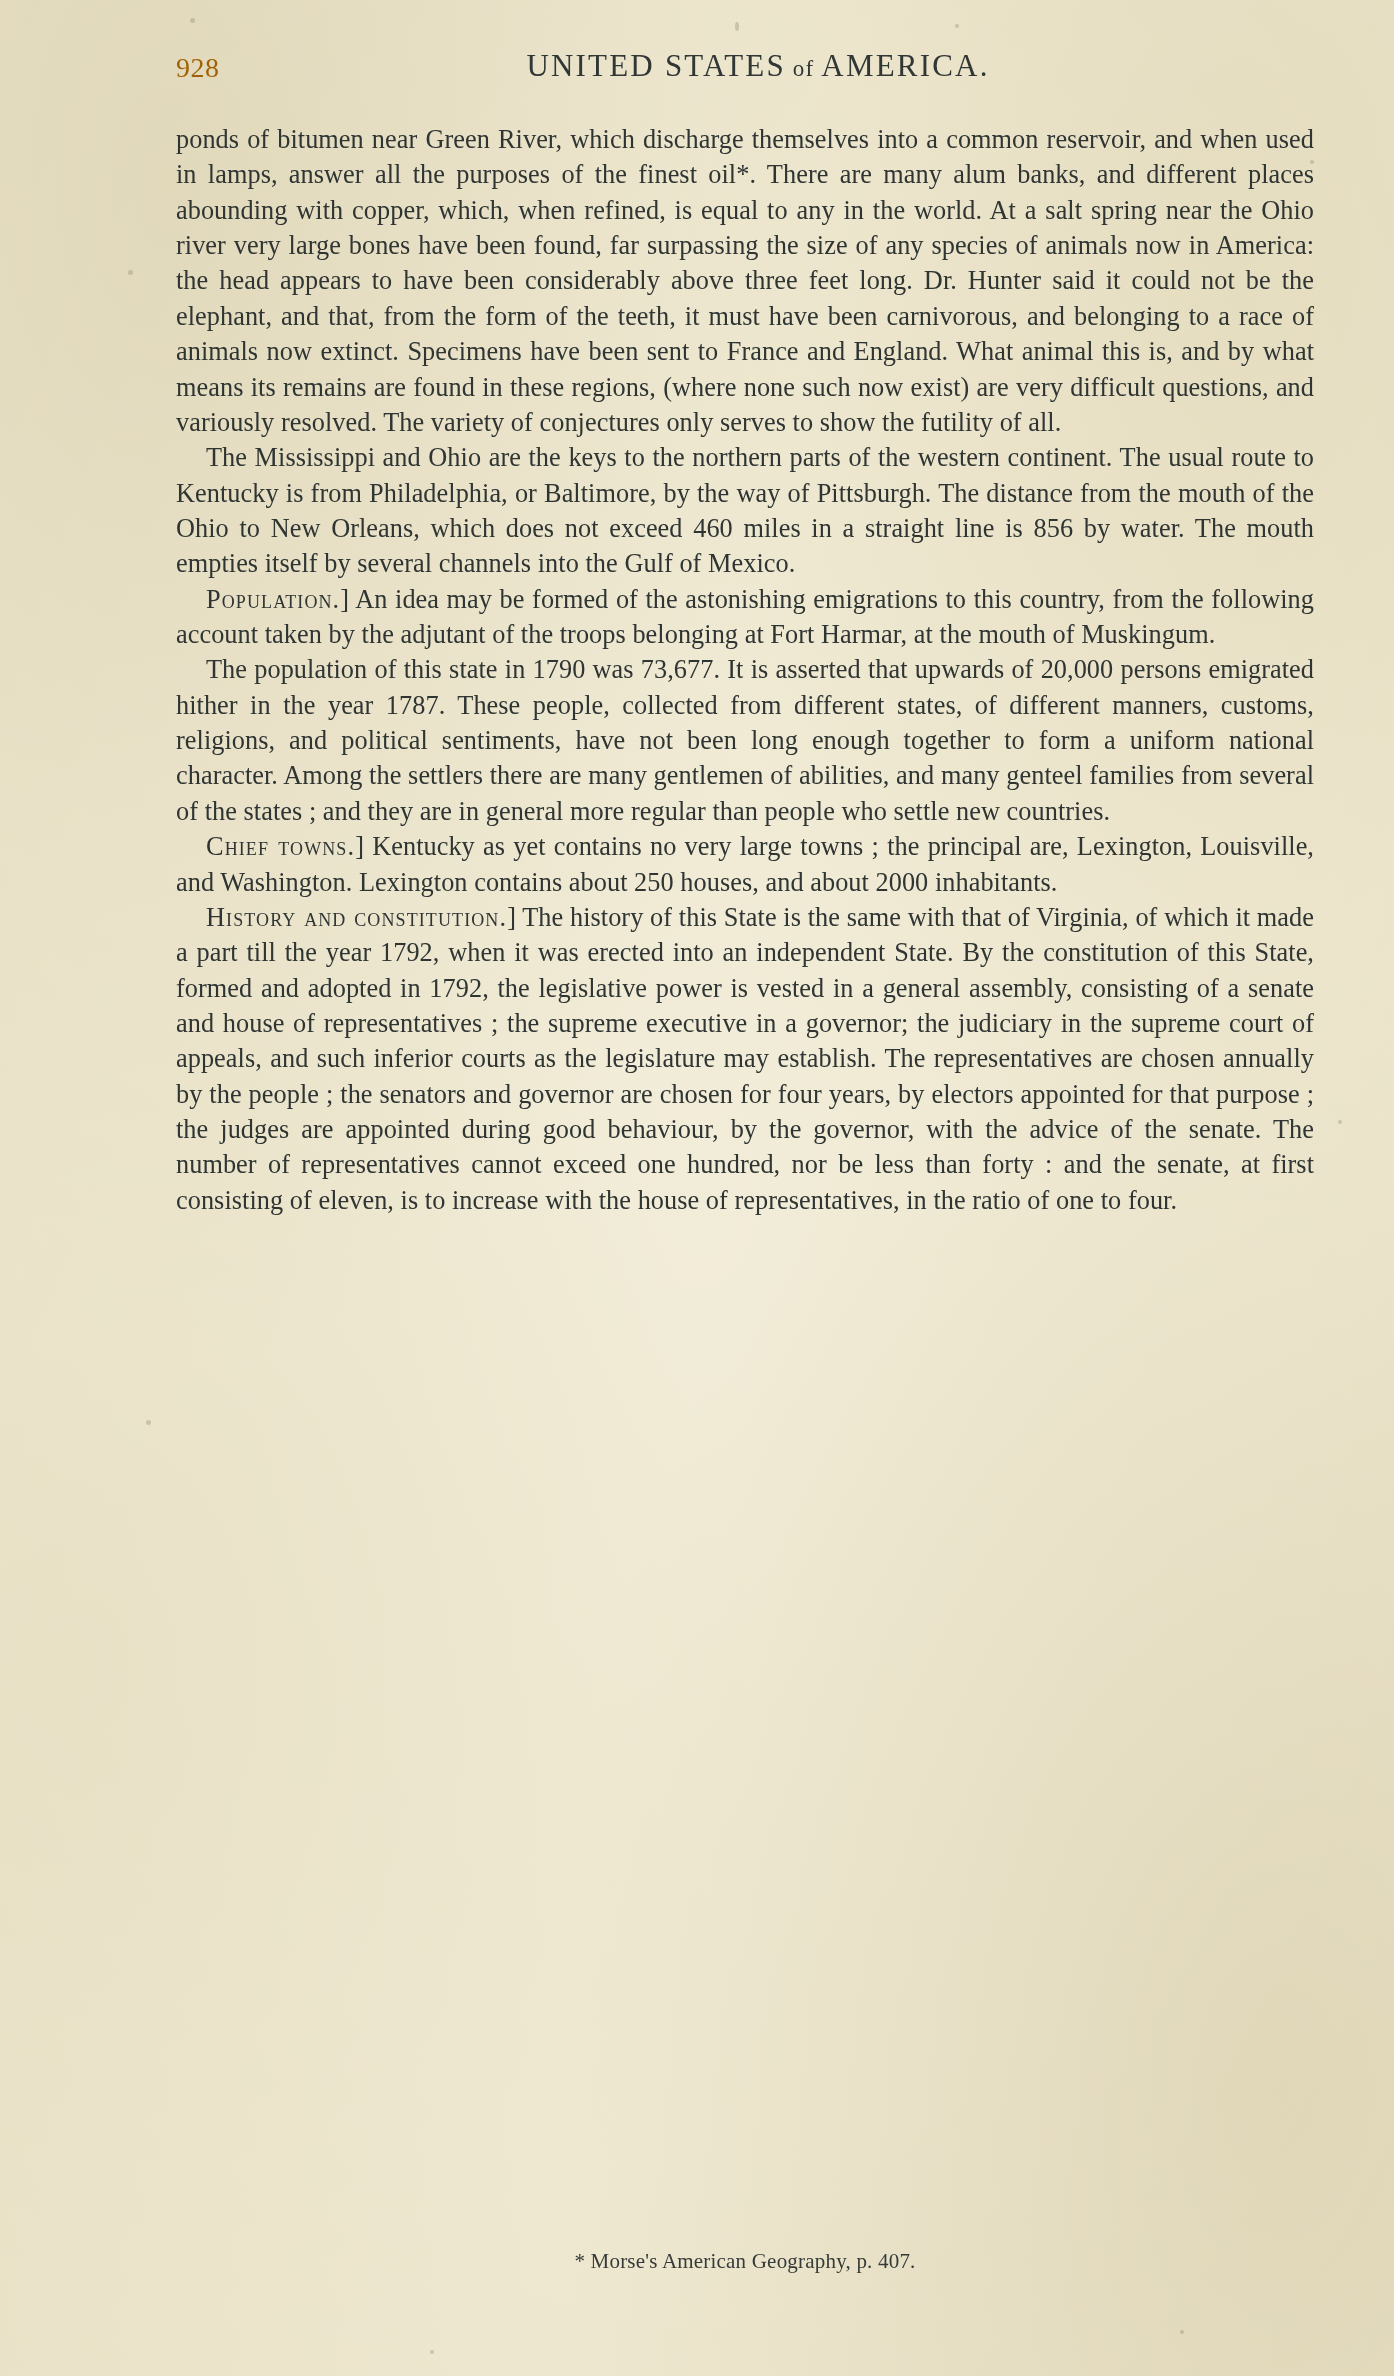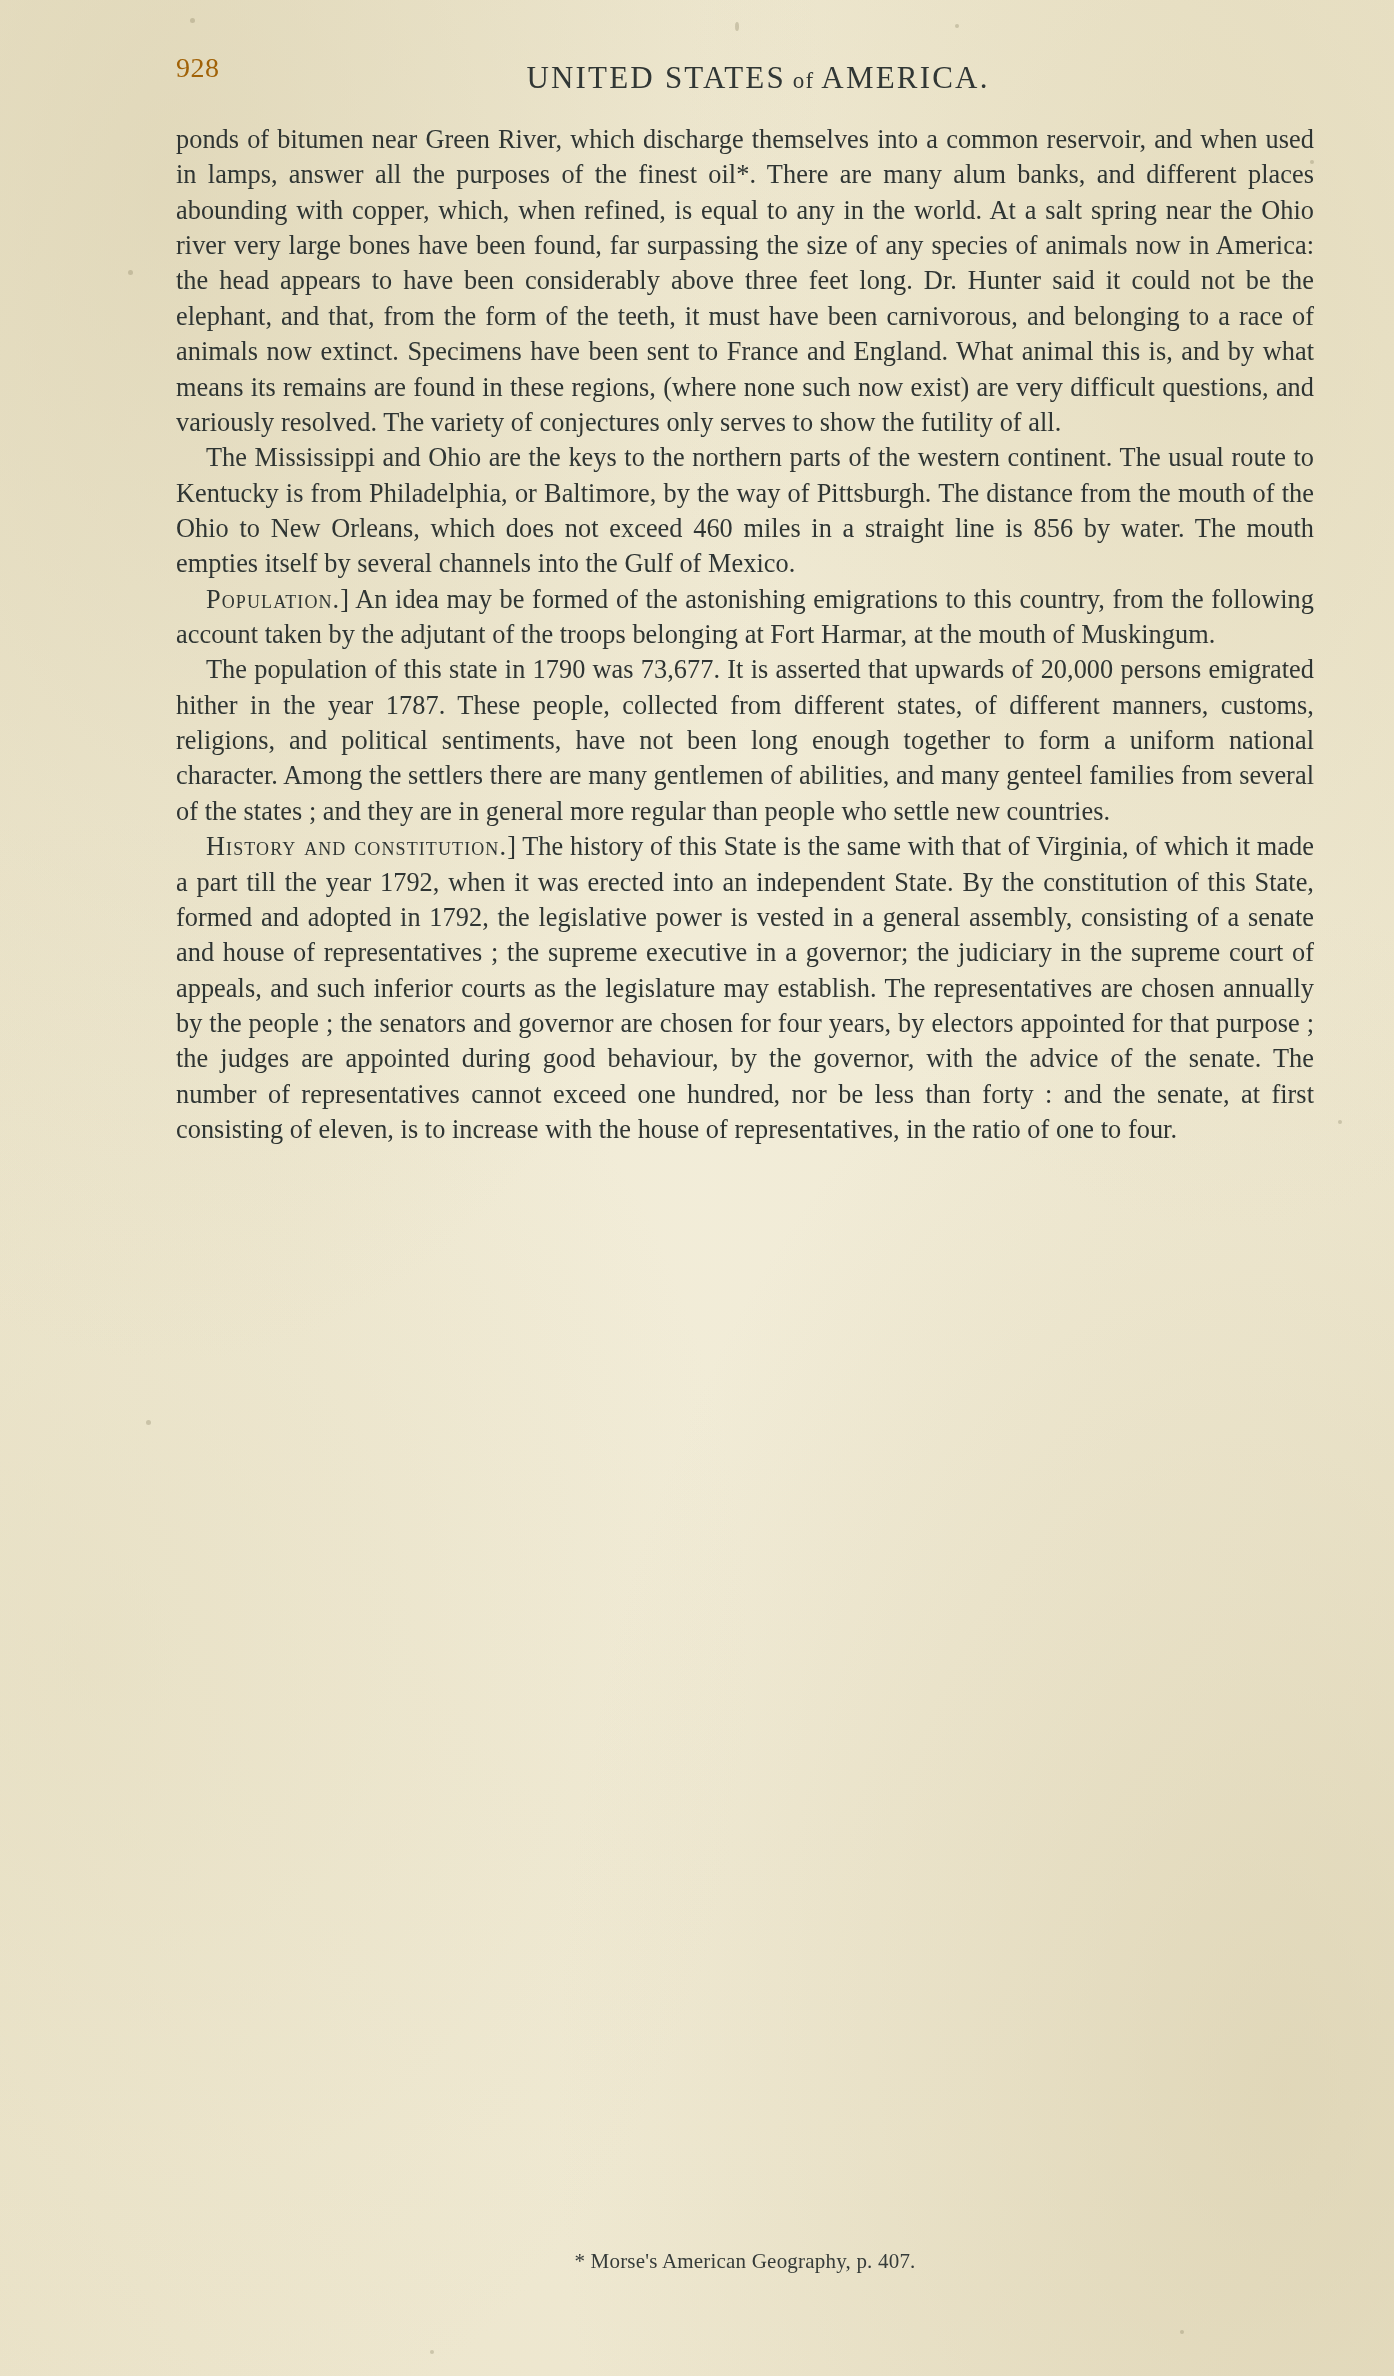--- a/index.html
+++ b/index.html
@@ -55,21 +55,21 @@
     letter-spacing: 0.5px;
     color: #a16207;
   }
   .running-title {
     width: 100%;
     text-align: center;
     font-size: 31px;
     letter-spacing: 2.2px;
     color: #313735;
     padding-left: 26px;
-    margin-top: 22px;
+    margin-top: 10px;
   }
   .running-title .small {
     font-size: 23px;
     letter-spacing: 1.2px;
   }
 
   
   .body-text {
     margin-top: 30px;
     font-size: 26.3px;
@@ -123,20 +123,21 @@
       <div class="running-title">
         <span>UNITED STATES</span><span class="small">&nbsp;<span>of</span>&nbsp;</span><span>AMERICA.</span>
       </div>
     </div>
 
     <div class="body-text">
       <p>ponds of bitumen near Green River, which discharge themselves into a common reservoir, and when used in lamps, answer all the purposes of the finest oil*.   There are many alum banks, and different places abounding with copper, which, when refined, is equal to any in the world.  At a salt spring near the Ohio river very large bones have been found, far surpassing the size of any species of animals now in America: the head appears to have been considerably above three feet long.  Dr. Hunter said it could not be the elephant, and that, from the form of the teeth, it must have been carnivorous, and belonging to a race of animals now extinct.  Specimens have been sent to France and England.  What animal this is, and by what means its remains are found in these regions, (where none such now exist) are very difficult questions, and variously resolved. The variety of conjectures only serves to show the futility of all.</p>
       <p class="indent">The Mississippi and Ohio are the keys to the northern parts of the western continent.  The usual route to Kentucky is from Philadelphia, or Baltimore, by the way of Pittsburgh.   The distance from the mouth of the Ohio to New Orleans, which does not exceed 460 miles in a straight line is 856 by water.  The mouth empties itself by several channels into the Gulf of Mexico.</p>
       <p class="indent"><span class="sc">Population.</span><span>]</span><span> An idea may be formed of the astonishing emigrations to this country, from the following account taken by the adjutant of the troops belonging at Fort Harmar, at the mouth of Muskingum.</span></p>
       <p class="indent">The population of this state in 1790 was 73,677.  It is asserted that upwards of 20,000 persons emigrated hither in the year 1787.   These people, collected from different states, of different manners, customs, religions, and political sentiments, have not been long enough together to form a uniform national character.  Among the settlers there are many gentlemen of abilities, and many genteel families from several of the states ; and they are in general more regular than people who settle new countries.</p>
+      <p class="indent"><span class="sc">Chief towns.</span><span>]</span><span> Kentucky as yet contains no very large towns ; the principal are, Lexington, Louisville, and Washington. Lexington contains about 250 houses, and about 2000 inhabitants.</span></p>
       <p class="indent"><span class="sc">History and constitution.</span><span>]</span><span> The history of this State is the same with that of Virginia, of which it made a part till the year 1792, when it was erected into an independent State.   By the constitution of this State, formed and adopted in 1792, the legislative power is vested in a general assembly, consisting of a senate and house of representatives ; the supreme executive in a governor; the judiciary in the supreme court of appeals, and such inferior courts as the legislature may establish.   The representatives are chosen annually by the people ; the senators and governor are chosen for four years, by electors appointed for that purpose ; the judges are appointed during good behaviour, by the governor, with the advice of the senate.  The number of representatives cannot exceed one hundred, nor be less than forty : and the senate, at first consisting of eleven, is to increase with the house of representatives, in the ratio of one to four.</span></p>
     </div>
 
     <div class="footnote">* Morse's American Geography, p. 407.</div>
   </div>
 
   <div class="speck" style="left:190px;top:18px;width:5px;height:5px;"></div>
   <div class="speck" style="left:735px;top:22px;width:4px;height:9px;"></div>
   <div class="speck" style="left:955px;top:24px;width:4px;height:4px;"></div>
   <div class="speck" style="left:1310px;top:160px;width:4px;height:4px;"></div>

